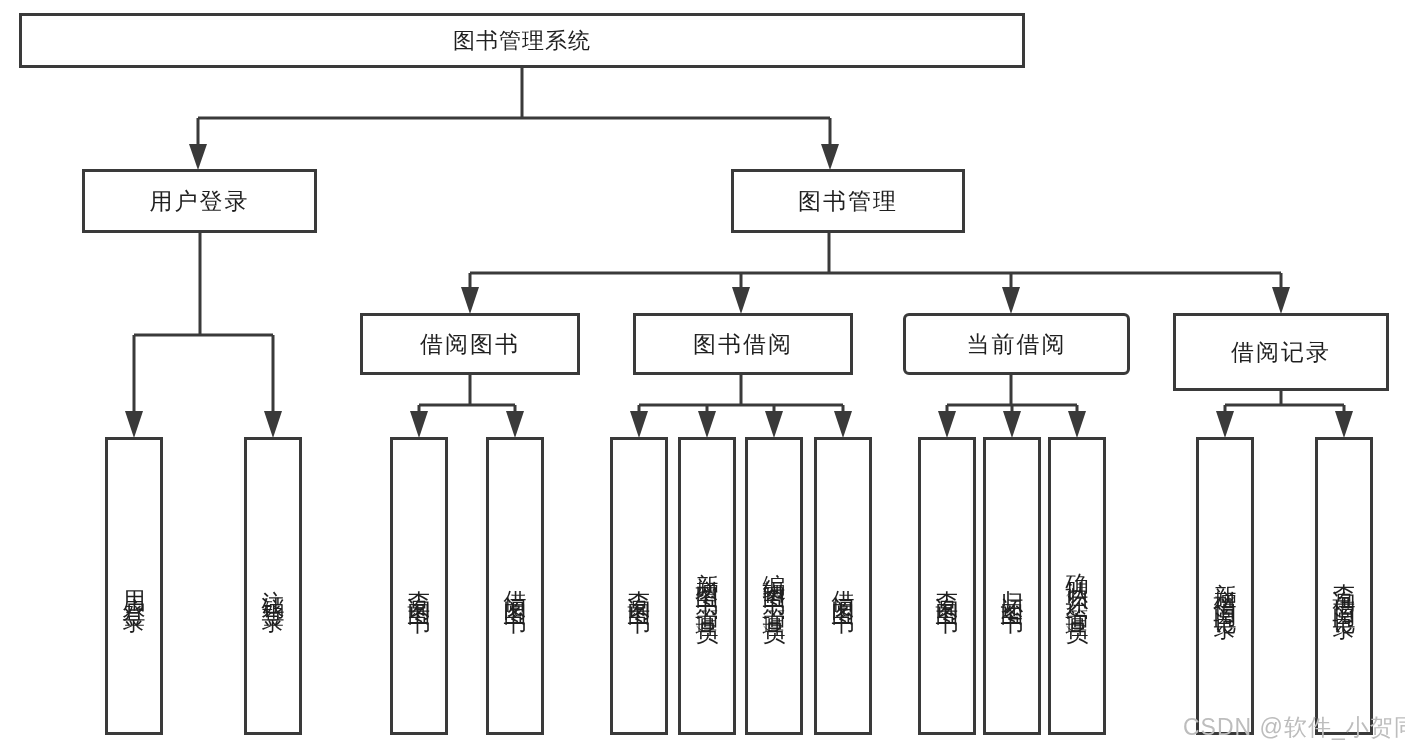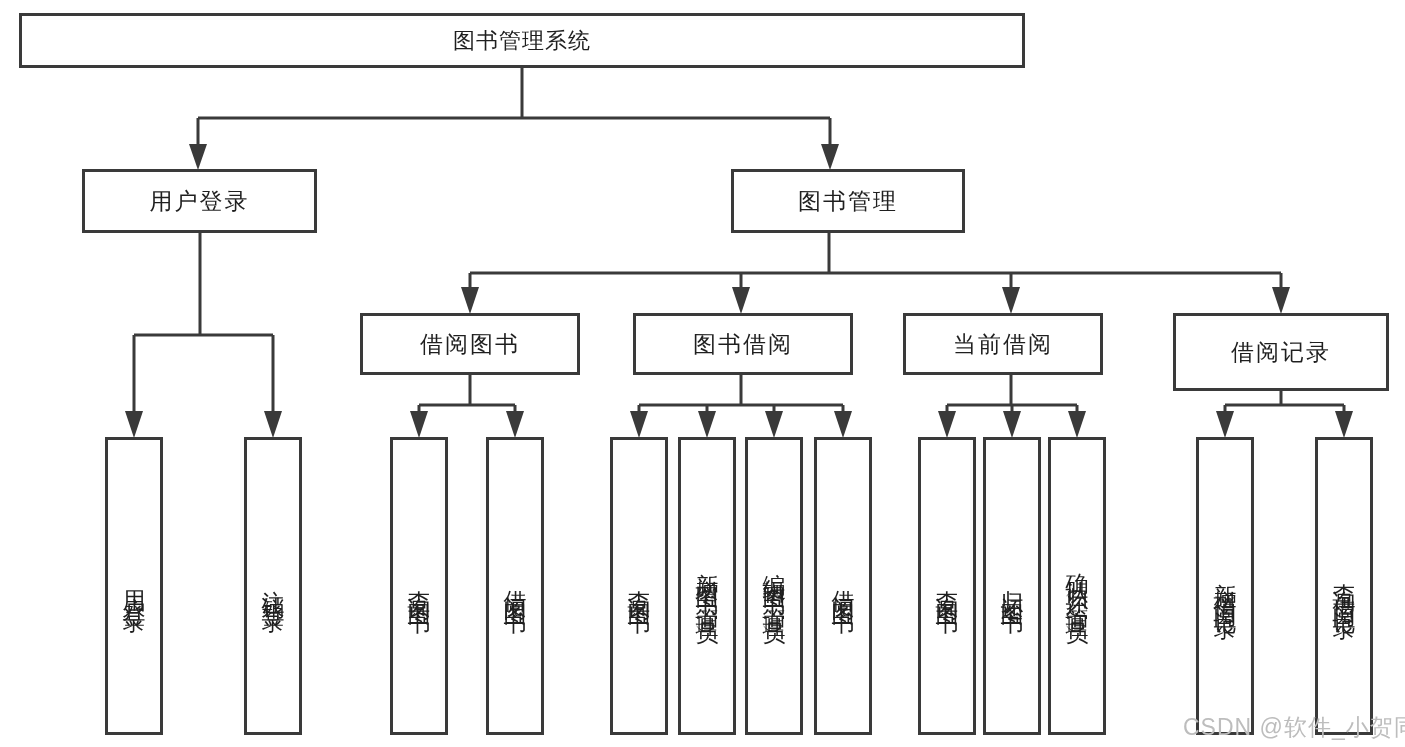--- a/index.html
+++ b/index.html
@@ -97,21 +97,21 @@
   <div class="node h-node" style="left:731px;top:169px;width:234px;height:64px;">
     <span class="lbl">图书管理</span>
   </div>
 
   <div class="node h-node" style="left:360px;top:313px;width:220px;height:62px;">
     <span class="lbl">借阅图书</span>
   </div>
   <div class="node h-node" style="left:633px;top:313px;width:220px;height:62px;">
     <span class="lbl">图书借阅</span>
   </div>
-  <div class="node h-node" style="left:903px;top:313px;width:200px;height:62px;">
+  <div class="node h-node" style="left:903px;top:313px;width:227px;height:62px;border-radius:6px;">
     <span class="lbl">当前借阅</span>
   </div>
   <div class="node h-node" style="left:1173px;top:313px;width:216px;height:78px;">
     <span class="lbl">借阅记录</span>
   </div>
 
   <div class="node v-node" style="left:105px;top:437px;width:58px;height:298px;">
     <span class="lbl">用户登录</span>
   </div>
   <div class="node v-node" style="left:244px;top:437px;width:58px;height:298px;">

